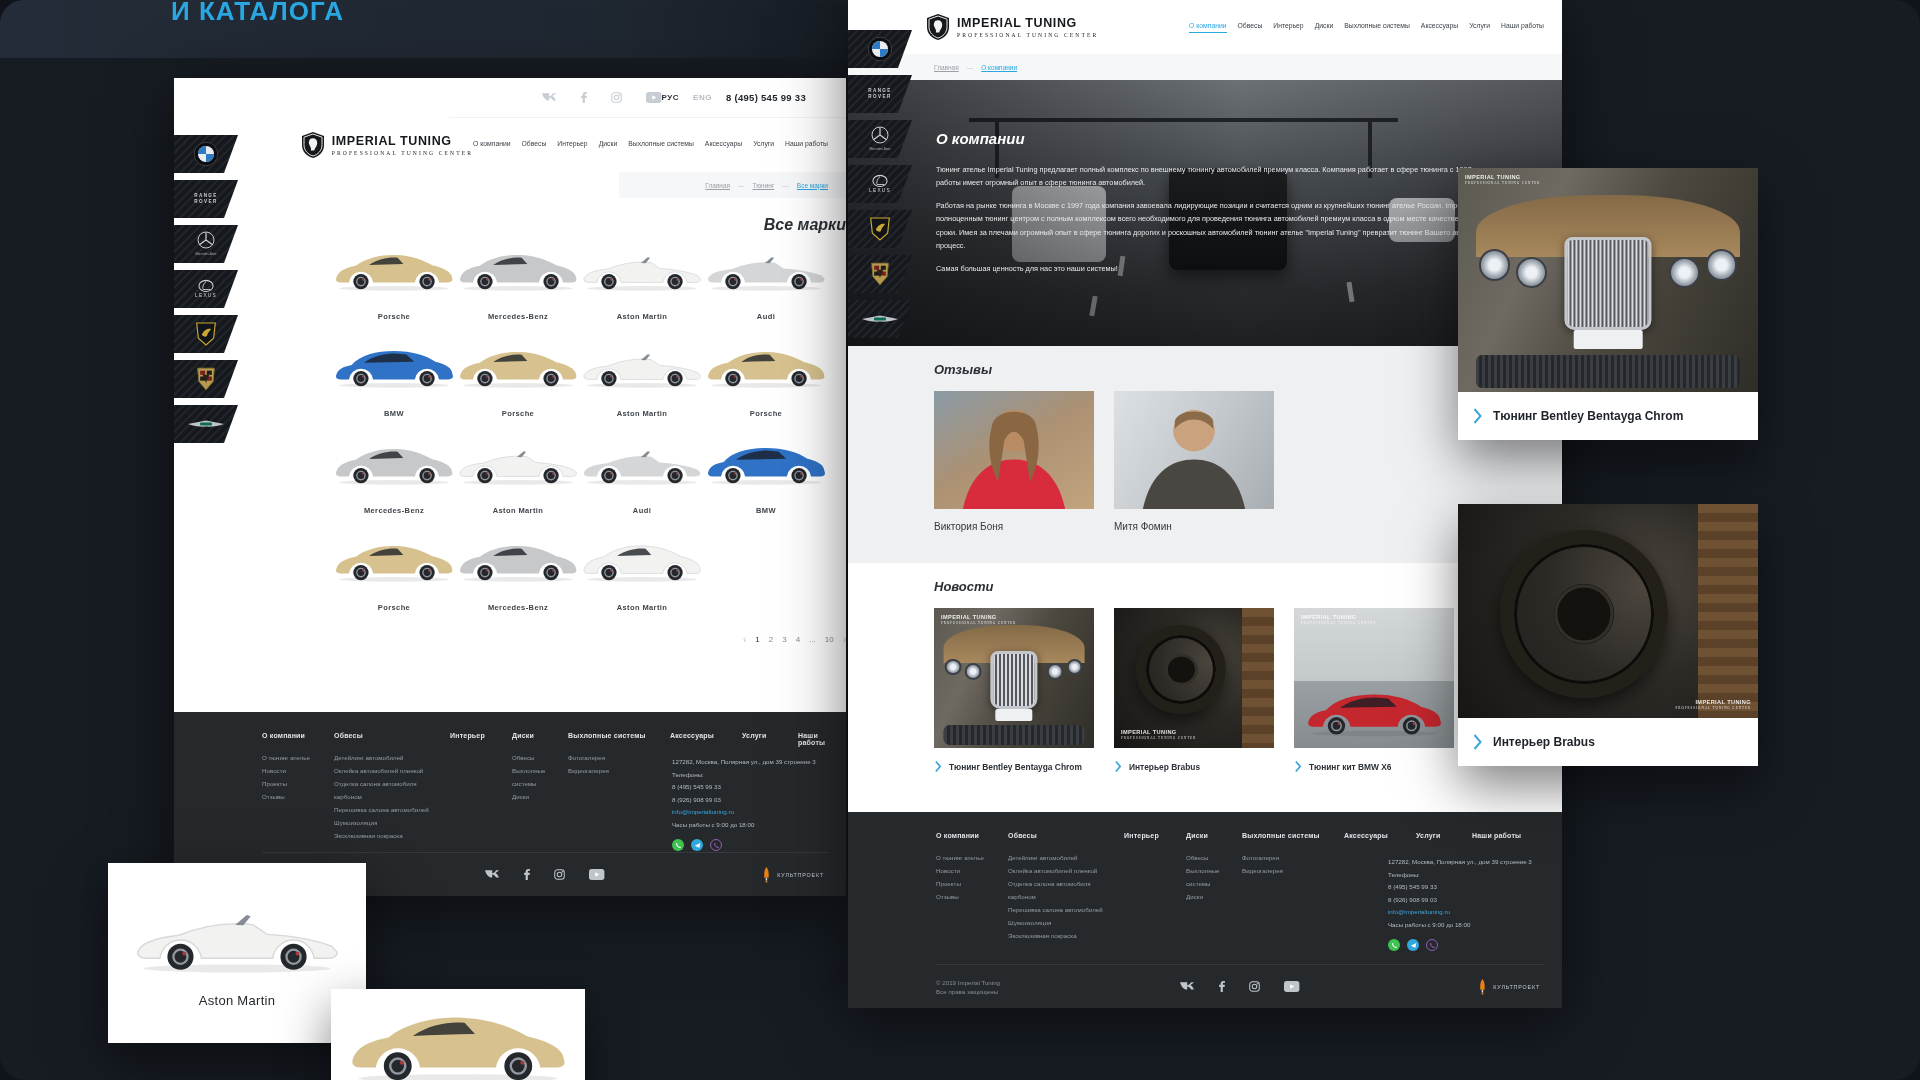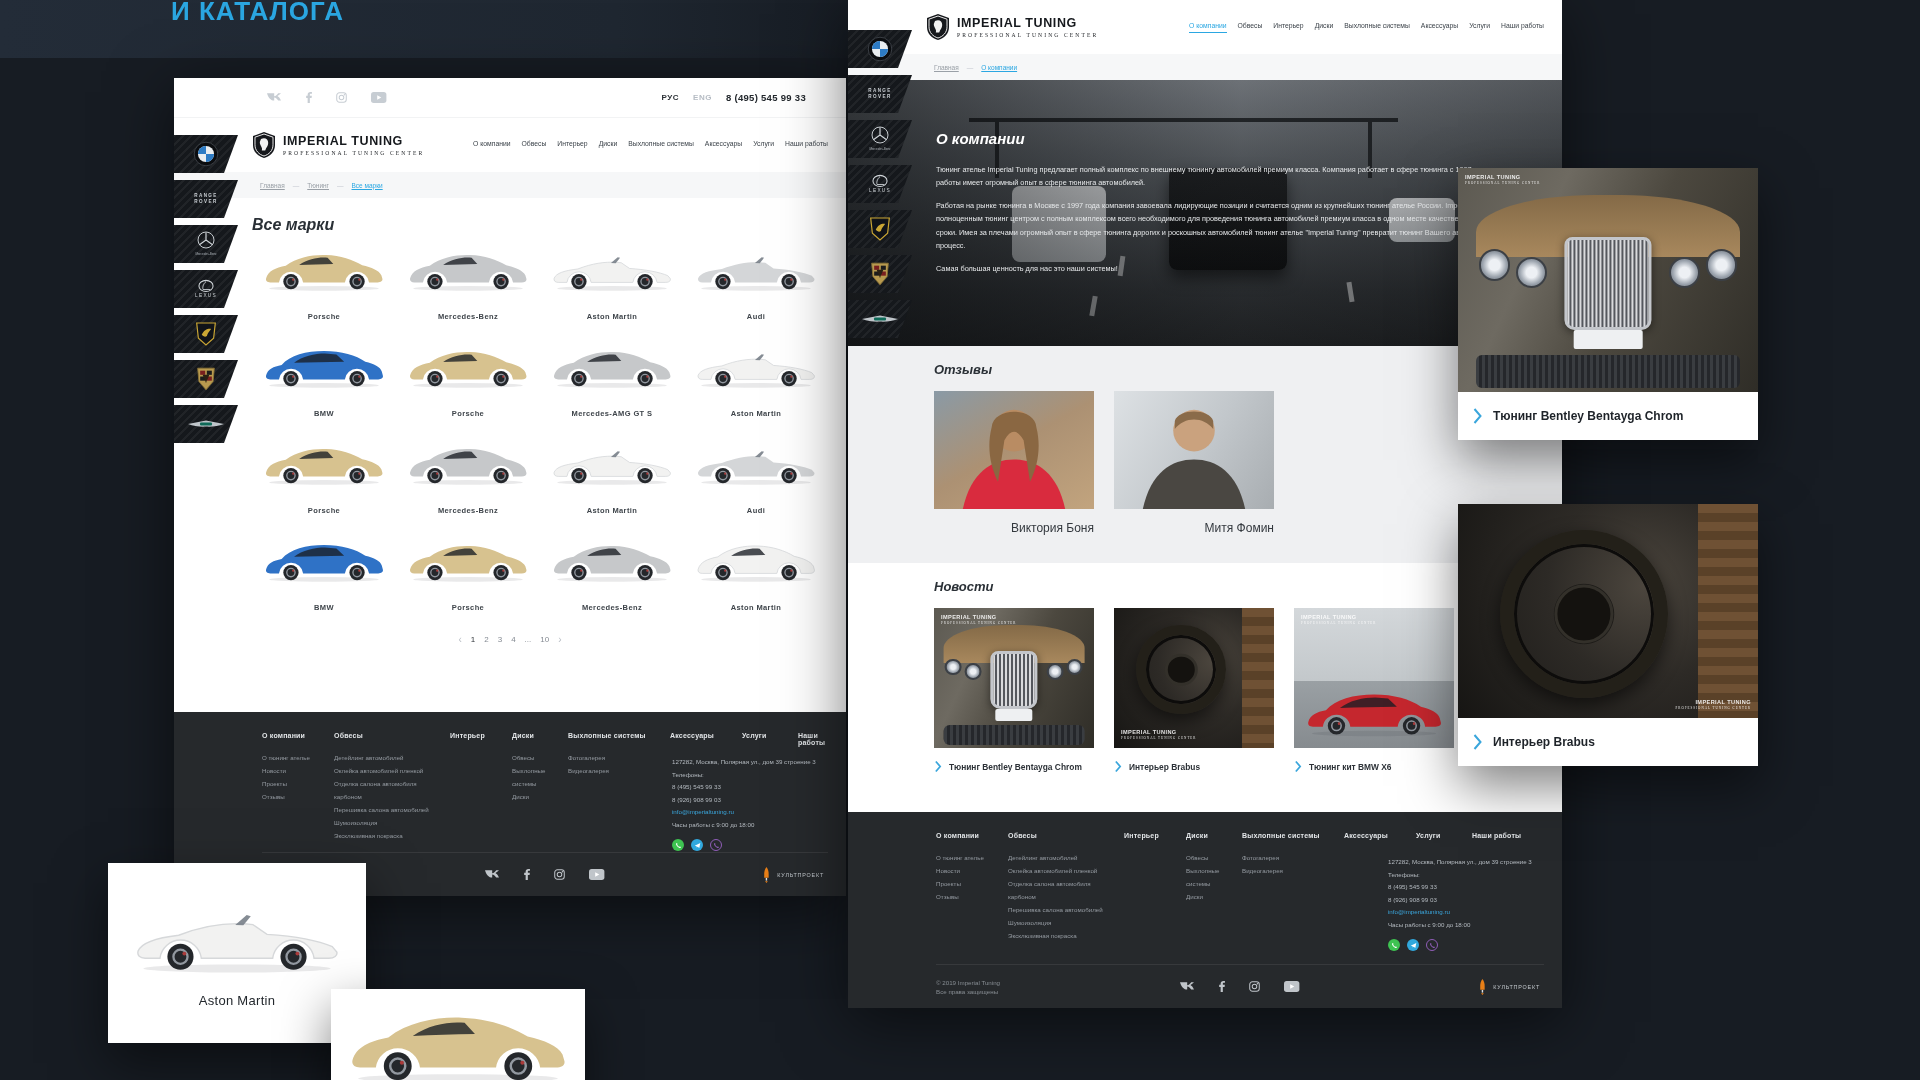--- a/index.html
+++ b/index.html
@@ -1,23 +1,23 @@
 <!DOCTYPE html>
 <html><head>
 <meta charset="utf-8">
 <style>
   html,body{margin:0;padding:0;background:#10141a;}
   *{box-sizing:border-box;font-family:"Liberation Sans","DejaVu Sans",sans-serif;}
-  .canvas{position:relative;width:1920px;height:1080px;background:#171c23;overflow:hidden;}
+  .canvas{position:relative;width:1920px;height:1080px;background:#171c23;overflow:hidden;border-radius:24px;}
   .top-band{position:absolute;left:0;top:0;width:880px;height:58px;
     background:linear-gradient(90deg,#232c38 0%,#1f2731 70%,rgba(31,39,49,0) 100%);}
   .headline{position:absolute;left:171px;top:-4px;font-size:26px;font-weight:800;color:#2ba7e2;
     letter-spacing:1px;margin:0;}
   .page{position:absolute;background:#fff;box-shadow:0 14px 60px rgba(0,0,0,.55);display:flex;flex-direction:column;}
-  .page-left{left:174px;top:78px;width:672px;height:818px;}
+  .page-left{left:174px;top:78px;width:672px;height:818px;align-items:flex-end;}
   .page-right{left:848px;top:0;width:714px;height:1008px;}
 
   
   .topbar{height:40px;display:flex;align-items:center;padding:0 40px 0 92px;border-bottom:1px solid #f2f3f4;}
   .topbar .social{display:flex;gap:24px;color:#c7cdd3;}
   .topbar .social svg{height:11px;width:auto;display:block;}
   .topbar-right{margin-left:auto;display:flex;align-items:center;gap:14px;}
   .lang{font-size:8px;font-weight:700;color:#b6bcc4;letter-spacing:.5px;}
   .lang.active{color:#2e3338;}
   .phone{font-size:9.5px;font-weight:700;color:#23282d;letter-spacing:.3px;}
@@ -75,21 +75,21 @@
   .hero-title{font-style:italic;font-size:15px;font-weight:600;color:#fff;margin:0 0 16px 0;}
   .hero-copy p{font-size:7.3px;line-height:1.8;color:#e6e8ea;margin:0 0 10px 0;}
 
   
   .reviews{height:217px;background:#eff0f2;padding:16px 18px 0 86px;position:relative;}
   .subsection-title{font-style:italic;font-size:13px;font-weight:600;color:#2a3036;margin:0 0 14px 0;}
   .cards-row{display:flex;gap:20px;}
   .review-card{width:160px;cursor:pointer;}
   .review-photo{height:118px;position:relative;overflow:hidden;}
   .review-photo svg{position:absolute;inset:0;width:100%;height:100%;}
-  .review-name{text-align:right;font-size:12px;color:#33383e;margin-top:12px;}
+  .review-name{text-align:left;font-size:10px;color:#33383e;margin-top:12px;}
   .news{height:247px;background:#fff;padding:16px 18px 0 86px;position:relative;}
   .news-card{width:160px;cursor:pointer;}
   .news-photo{height:140px;position:relative;overflow:hidden;}
   .news-title{display:flex;align-items:center;gap:7px;margin-top:12px;}
   .news-title-text{font-size:8.4px;font-weight:700;color:#2c3137;}
   .carousel-arrow{position:absolute;right:62px;cursor:pointer;}
   .news .carousel-arrow{top:88px;}
 
   
   .site-footer{margin-top:auto;background:#26292c;color:#aeb4ba;display:flex;flex-direction:column;position:relative;padding:20px 18px 0 88px;}
@@ -291,31 +291,20 @@
             <path d="M36 16.2 C45 9.8 56 8.4 63.5 9.2 L69 15.2 C57.5 15.4 46.5 15.8 36 16.2 Z" fill="rgba(26,30,36,.78)"></path>
             <circle cx="28" cy="32.2" r="7.4" fill="#24272b"></circle>
             <circle cx="28" cy="32.2" r="4" fill="none" stroke="#9298a0" stroke-width="1.3"></circle>
             <circle cx="30.2" cy="30.4" r="1.1" fill="#a93a3a"></circle>
             <circle cx="92" cy="32.2" r="7.4" fill="#24272b"></circle>
             <circle cx="92" cy="32.2" r="4" fill="none" stroke="#9298a0" stroke-width="1.3"></circle>
             <circle cx="94.2" cy="30.4" r="1.1" fill="#a93a3a"></circle>
           </svg><div class="car-label">Porsche</div></div>
         <div class="car-cell"><svg viewBox="0 0 120 42">
             <ellipse cx="60" cy="38.8" rx="53" ry="2.3" fill="rgba(40,44,48,.10)"></ellipse>
-            <path d="M4 29 C6 22 13 19 23 17 C34 8.5 49 6 62 6.5 C76 7 88 11 97 16.5 C106 18.5 113 21.5 115.5 26 L116.5 29.5 C117 31.6 115 33 112 33 L103.6 33 A11.8 11.8 0 0 0 80.2 33 L39.8 33 A11.8 11.8 0 0 0 16.4 33 L8 33 C5 33 3.4 31.4 4 29 Z" fill="#c6c8ca"></path>
-            <path d="M36 16.2 C45 9.8 56 8.4 63.5 9.2 L69 15.2 C57.5 15.4 46.5 15.8 36 16.2 Z" fill="rgba(26,30,36,.78)"></path>
-            <circle cx="28" cy="32.2" r="7.4" fill="#24272b"></circle>
-            <circle cx="28" cy="32.2" r="4" fill="none" stroke="#9298a0" stroke-width="1.3"></circle>
-            <circle cx="30.2" cy="30.4" r="1.1" fill="#a93a3a"></circle>
-            <circle cx="92" cy="32.2" r="7.4" fill="#24272b"></circle>
-            <circle cx="92" cy="32.2" r="4" fill="none" stroke="#9298a0" stroke-width="1.3"></circle>
-            <circle cx="94.2" cy="30.4" r="1.1" fill="#a93a3a"></circle>
-          </svg><div class="car-label">Mercedes-AMG GT S</div></div>
-        <div class="car-cell"><svg viewBox="0 0 120 42">
-            <ellipse cx="60" cy="38.8" rx="53" ry="2.3" fill="rgba(40,44,48,.10)"></ellipse>
             <path d="M4 29 C6 24 14 21.5 27 20 C41 14.5 53 13 64 13.5 L69 14 L77 19.5 C92 20.5 106 23 114 26.5 L116.5 29.5 C117 31.6 115 33 112 33 L103.6 33 A11.8 11.8 0 0 0 80.2 33 L39.8 33 A11.8 11.8 0 0 0 16.4 33 L8 33 C5 33 3.4 31.4 4 29 Z" fill="#f2f2f1" stroke="#d6d8da" stroke-width="0.8"></path>
             <path d="M59 14.2 L65.5 8.6 L67.8 9.2 L63.6 14.4 Z" fill="rgba(120,128,136,.9)"></path>
             <circle cx="28" cy="32.2" r="7.4" fill="#24272b"></circle>
             <circle cx="28" cy="32.2" r="4" fill="none" stroke="#9298a0" stroke-width="1.3"></circle>
             <circle cx="30.2" cy="30.4" r="1.1" fill="#a93a3a"></circle>
             <circle cx="92" cy="32.2" r="7.4" fill="#24272b"></circle>
             <circle cx="92" cy="32.2" r="4" fill="none" stroke="#9298a0" stroke-width="1.3"></circle>
             <circle cx="94.2" cy="30.4" r="1.1" fill="#a93a3a"></circle>
           </svg><div class="car-label">Aston Martin</div></div>
         <div class="car-cell"><svg viewBox="0 0 120 42">

